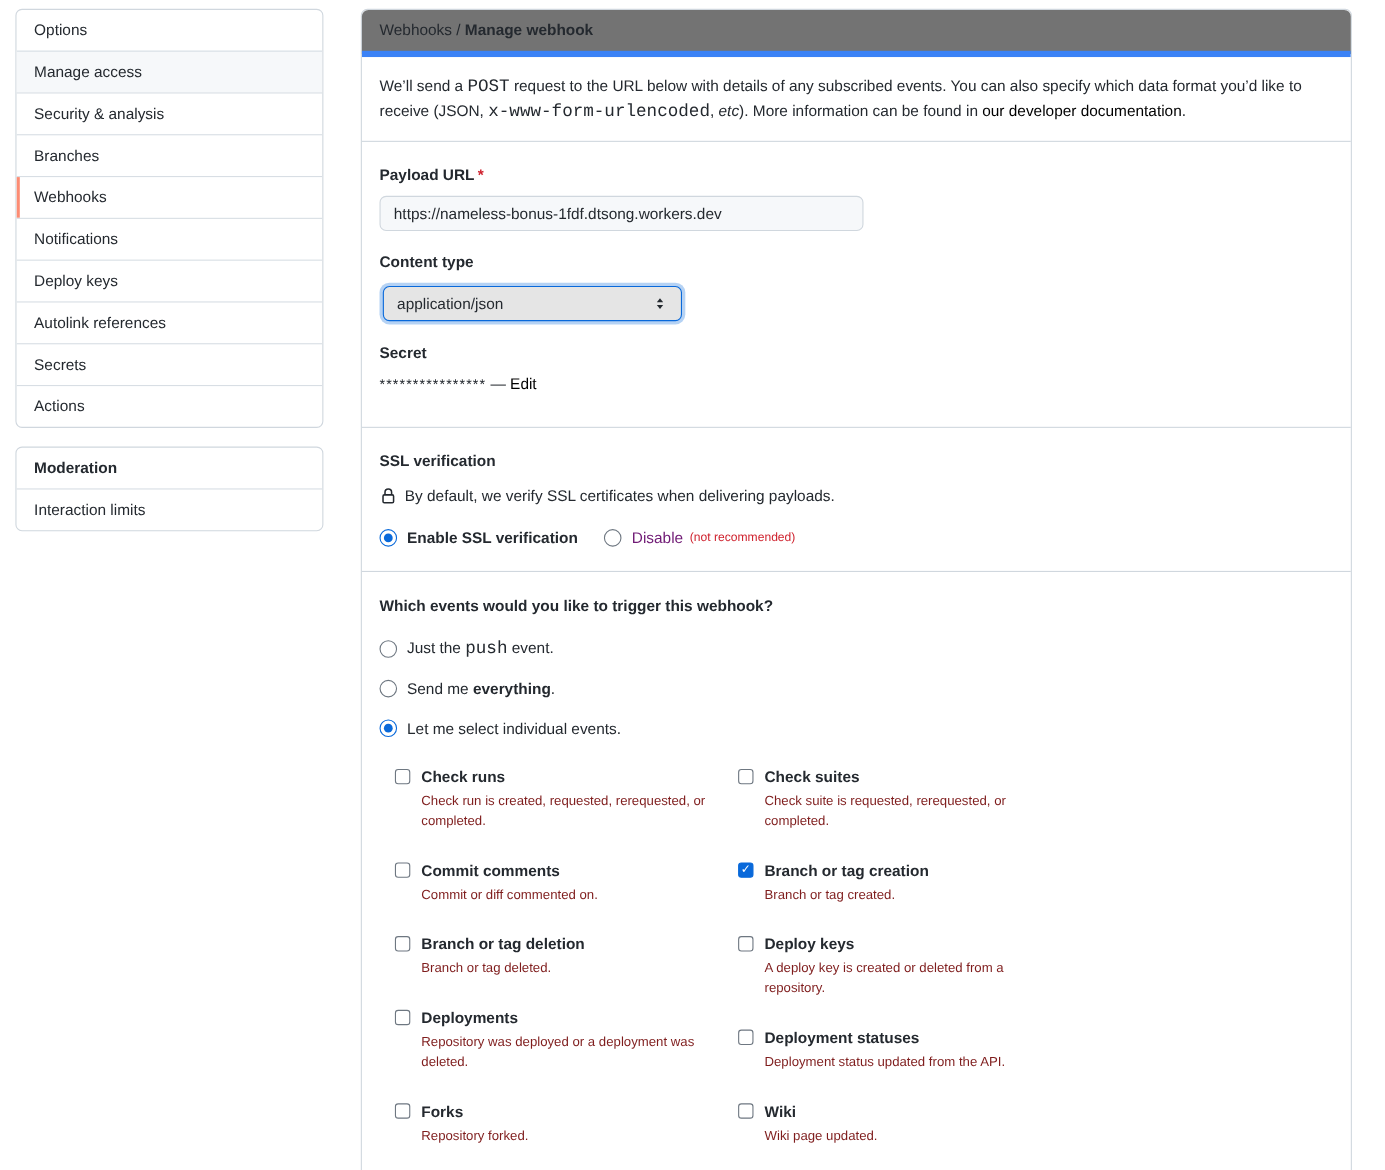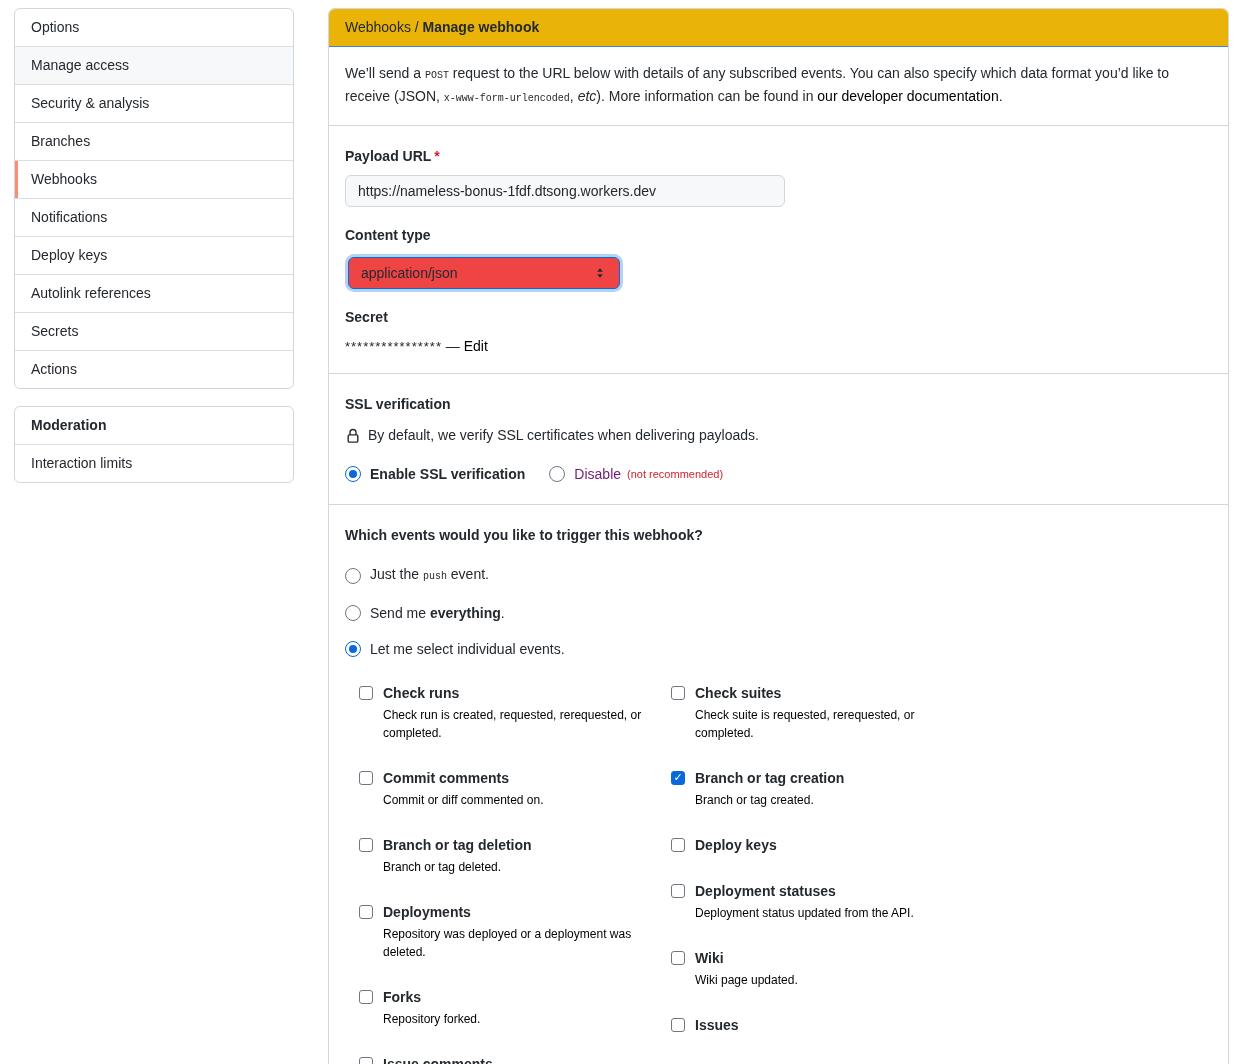--- a/index.html
+++ b/index.html
@@ -39,36 +39,36 @@
     width: 3px; background: #fd8c73;
   }
   .side-header { padding: 8px 16px; line-height: 21px; font-weight: 700; border-top: none; }
 
   
   .main {
     position: absolute; left: 328px; top: 8px; width: 901px;
     border: 1px solid #d0d7de; border-radius: 6px; background: #fff;
   }
   .panel-header {
-    background: #eab308;
-    border-bottom: 1px solid #3b82f6;
+    background: #737373;
+    border-bottom: 6px solid #3b82f6;
     border-radius: 6px 6px 0 0;
     padding: 8px 16px;
     line-height: 21px;
   }
   .panel-header a { color: #24292f; text-decoration: none; cursor: pointer; }
   .panel-header strong { font-weight: 700; }
   .panel-intro {
     padding: 16px;
     border-bottom: 1px solid #d0d7de;
     line-height: 21px;
   }
   .mono {
     font-family: "Liberation Mono", "DejaVu Sans Mono", monospace;
-    font-size: 10px;
+    font-size: 16px;
   }
   a.blue-link { color: #000000; text-decoration: none; cursor: pointer; }
 
   .section { padding: 16px; }
   .section.bordered { border-bottom: 1px solid #d0d7de; }
 
   .field-label { font-weight: 600; line-height: 21px; margin: 4px 0 8px; }
   .req { color: #cf222e; margin-left: 3px; font-weight: 600; }
 
   .url-input {
@@ -86,31 +86,31 @@
     line-height: 20px;
   }
 
   .select-box {
     display: inline-flex;
     align-items: center;
     justify-content: space-between;
     width: 272px;
     padding: 5px 12px;
     margin: 3px 0 3px 3px;
-    background: #ef4444;
+    background: #e5e5e5;
     border: 1px solid #0969da;
     border-radius: 6px;
     box-shadow: 0 0 0 3px rgba(9,105,218,0.3);
     cursor: pointer;
     line-height: 20px;
     margin-bottom: 14px;
   }
   .select-box .chev { display: inline-flex; margin-left: 8px; }
 
-  .secret-row { line-height: 21px; margin-bottom: 0; }
+  .secret-row { line-height: 21px; margin-bottom: 12px; }
   .secret-mask { font-size: 13px; letter-spacing: 1px; }
 
   .ssl-title, .events-title { font-weight: 600; line-height: 21px; margin: 4px 0 10px; }
   .ssl-note { display: flex; align-items: center; gap: 7px; line-height: 21px; margin-bottom: 18px; }
   .radio-row { display: flex; align-items: center; gap: 24px; margin: 8px 0 4px; }
   .radio-label { display: inline-flex; align-items: center; gap: 9px; cursor: pointer; line-height: 20px; }
   .radio {
     width: 16px; height: 16px; flex: none;
     border: 1px solid #6e7781; border-radius: 50%;
     background: #fff; position: relative;
@@ -136,21 +136,21 @@
     border: 1px solid #6e7781; border-radius: 3px;
     background: #fff; position: relative;
   }
   .checkbox.checked { background: #0969da; border-color: #0969da; }
   .checkbox.checked::after {
     content: "\2713";
     position: absolute; left: 1.5px; top: -1.5px;
     color: #fff; font-size: 11px; font-weight: 700;
   }
   .event-title { font-weight: 600; line-height: 20px; }
-  .event-desc { font-size: 12px; color: #000000; line-height: 18px; max-width: 272px; margin-top: 3px; }
+  .event-desc { font-size: 12px; color: #7f1d1d; line-height: 18px; max-width: 272px; margin-top: 3px; }
 </style>
 </head>
 <body>
 
 <div class="page">
 
   <div class="sidebar">
     <div class="side-box">
       <div class="side-item">Options</div>
       <div class="side-item highlighted">Manage access</div>
@@ -298,20 +298,21 @@
             <span class="checkbox checked"></span>
             <span>
                 <div class="event-title">Branch or tag creation</div>
                 <div class="event-desc">Branch or tag created.</div>
               </span>
           </div>
           <div class="event-item">
             <span class="checkbox"></span>
             <span>
                 <div class="event-title">Deploy keys</div>
+                <div class="event-desc">A deploy key is created or deleted from a repository.</div>
               </span>
           </div>
           <div class="event-item">
             <span class="checkbox"></span>
             <span>
                 <div class="event-title">Deployment statuses</div>
                 <div class="event-desc">Deployment status updated from the API.</div>
               </span>
           </div>
           <div class="event-item">

